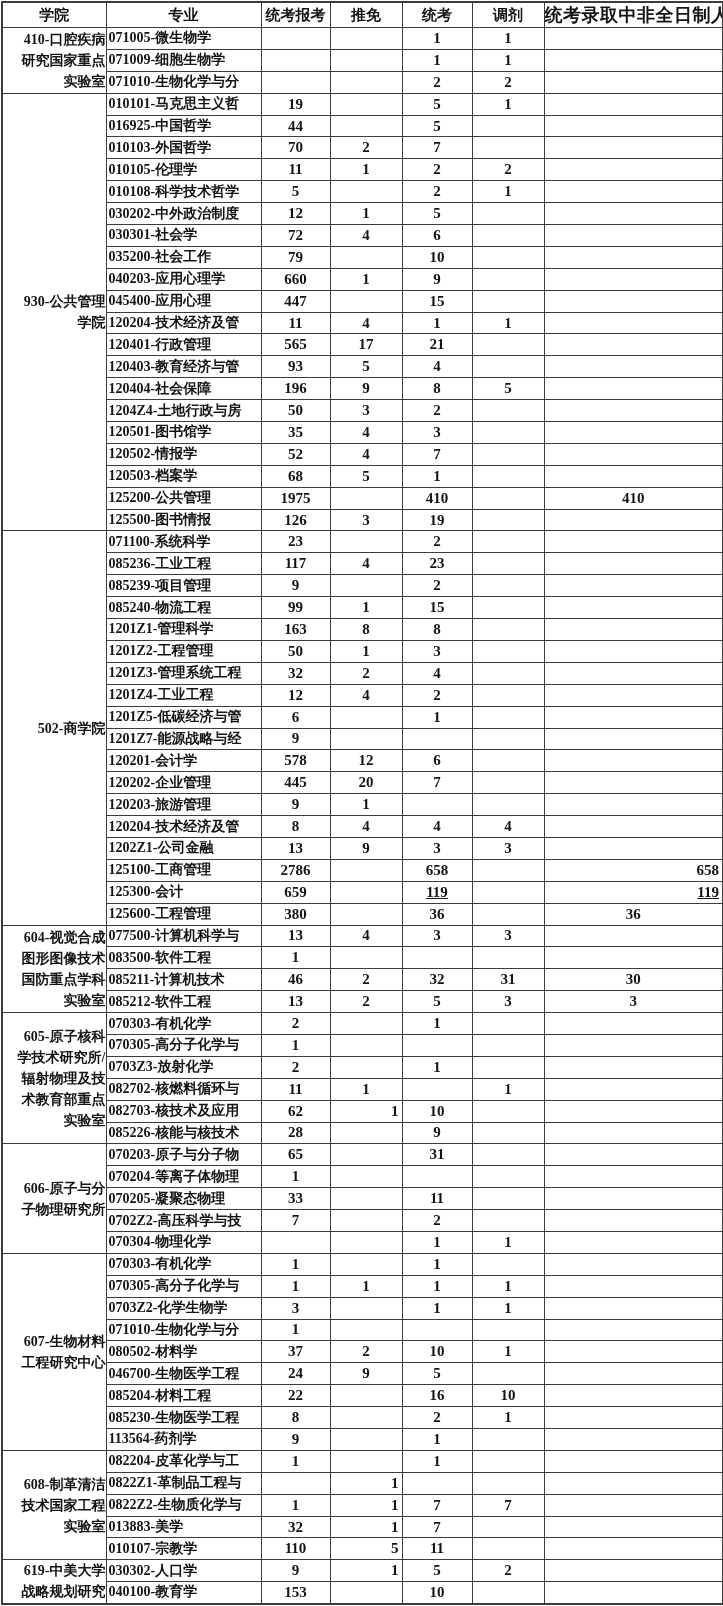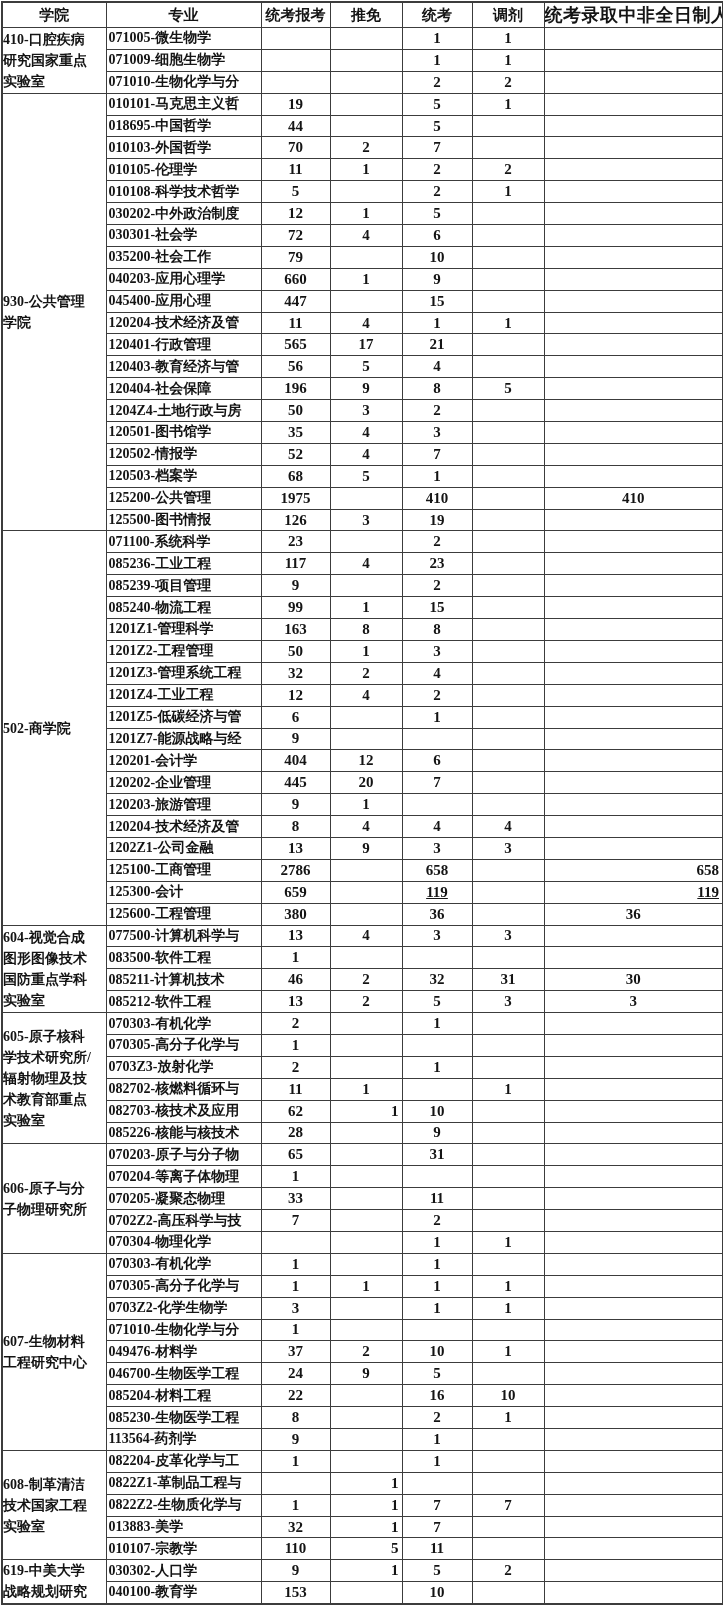--- a/index.html
+++ b/index.html
@@ -25,21 +25,21 @@
   }
   thead th {
     height: 24px;
     font-size: 15px;
     text-align: center;
     white-space: nowrap;
   }
   thead th.hdr-last { font-size: 18px; letter-spacing: 0.5px; }
   tbody tr { height: 21.9px; }
   td.college {
-    text-align: left;
+    text-align: right;
     white-space: pre-line;
     font-size: 14px;
     line-height: 21px;
   }
   td.major {
     text-align: left;
     font-size: 14px;
     white-space: nowrap;
     padding-left: 2px;
   }
@@ -106,21 +106,21 @@
         <td rowspan="20" class="college">930-公共管理
 学院</td>
         <td class="major">010101-马克思主义哲</td>
         <td class="val">19</td>
         <td class="val"></td>
         <td class="val">5</td>
         <td class="val">1</td>
         <td class="val"></td>
       </tr>
       <tr>
-        <td class="major">018695-中国哲学</td>
+        <td class="major">016925-中国哲学</td>
         <td class="val">44</td>
         <td class="val"></td>
         <td class="val">5</td>
         <td class="val"></td>
         <td class="val"></td>
       </tr>
       <tr>
         <td class="major">010103-外国哲学</td>
         <td class="val">70</td>
         <td class="val">2</td>
@@ -195,21 +195,21 @@
       <tr>
         <td class="major">120401-行政管理</td>
         <td class="val">565</td>
         <td class="val">17</td>
         <td class="val">21</td>
         <td class="val"></td>
         <td class="val"></td>
       </tr>
       <tr>
         <td class="major">120403-教育经济与管</td>
-        <td class="val">56</td>
+        <td class="val">93</td>
         <td class="val">5</td>
         <td class="val">4</td>
         <td class="val"></td>
         <td class="val"></td>
       </tr>
       <tr>
         <td class="major">120404-社会保障</td>
         <td class="val">196</td>
         <td class="val">9</td>
         <td class="val">8</td>
@@ -340,21 +340,21 @@
       <tr>
         <td class="major">1201Z7-能源战略与经</td>
         <td class="val">9</td>
         <td class="val"></td>
         <td class="val"></td>
         <td class="val"></td>
         <td class="val"></td>
       </tr>
       <tr>
         <td class="major">120201-会计学</td>
-        <td class="val">404</td>
+        <td class="val">578</td>
         <td class="val">12</td>
         <td class="val">6</td>
         <td class="val"></td>
         <td class="val"></td>
       </tr>
       <tr>
         <td class="major">120202-企业管理</td>
         <td class="val">445</td>
         <td class="val">20</td>
         <td class="val">7</td>
@@ -568,21 +568,21 @@
       </tr>
       <tr>
         <td class="major">071010-生物化学与分</td>
         <td class="val">1</td>
         <td class="val"></td>
         <td class="val"></td>
         <td class="val"></td>
         <td class="val"></td>
       </tr>
       <tr>
-        <td class="major">049476-材料学</td>
+        <td class="major">080502-材料学</td>
         <td class="val">37</td>
         <td class="val">2</td>
         <td class="val">10</td>
         <td class="val">1</td>
         <td class="val"></td>
       </tr>
       <tr>
         <td class="major">046700-生物医学工程</td>
         <td class="val">24</td>
         <td class="val">9</td>

